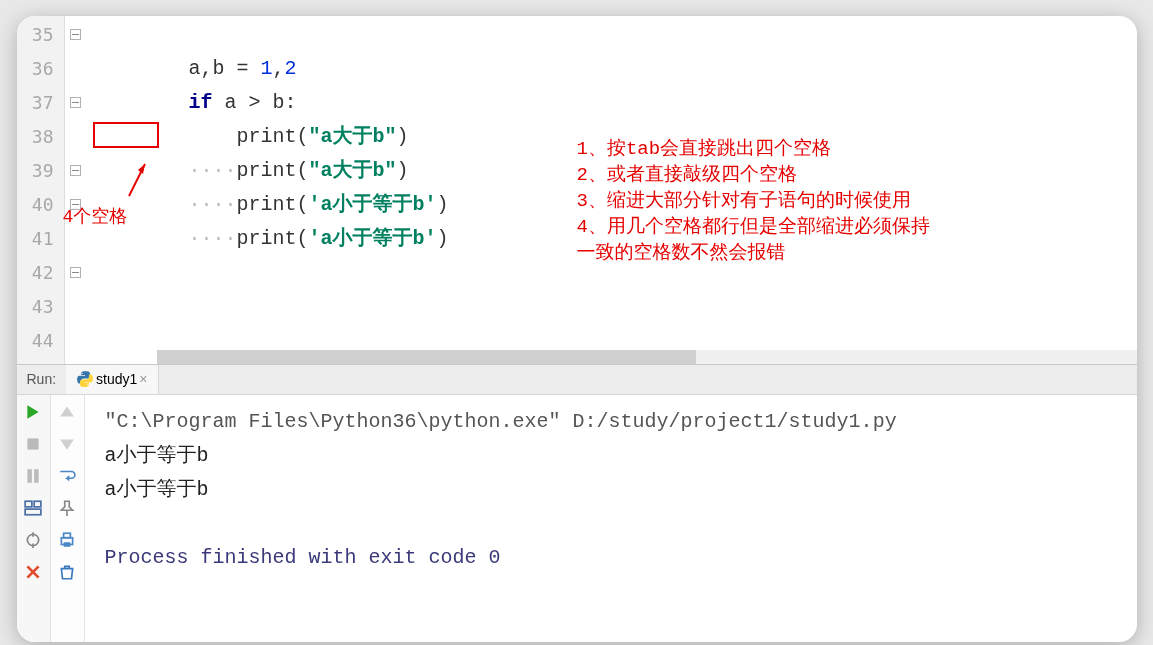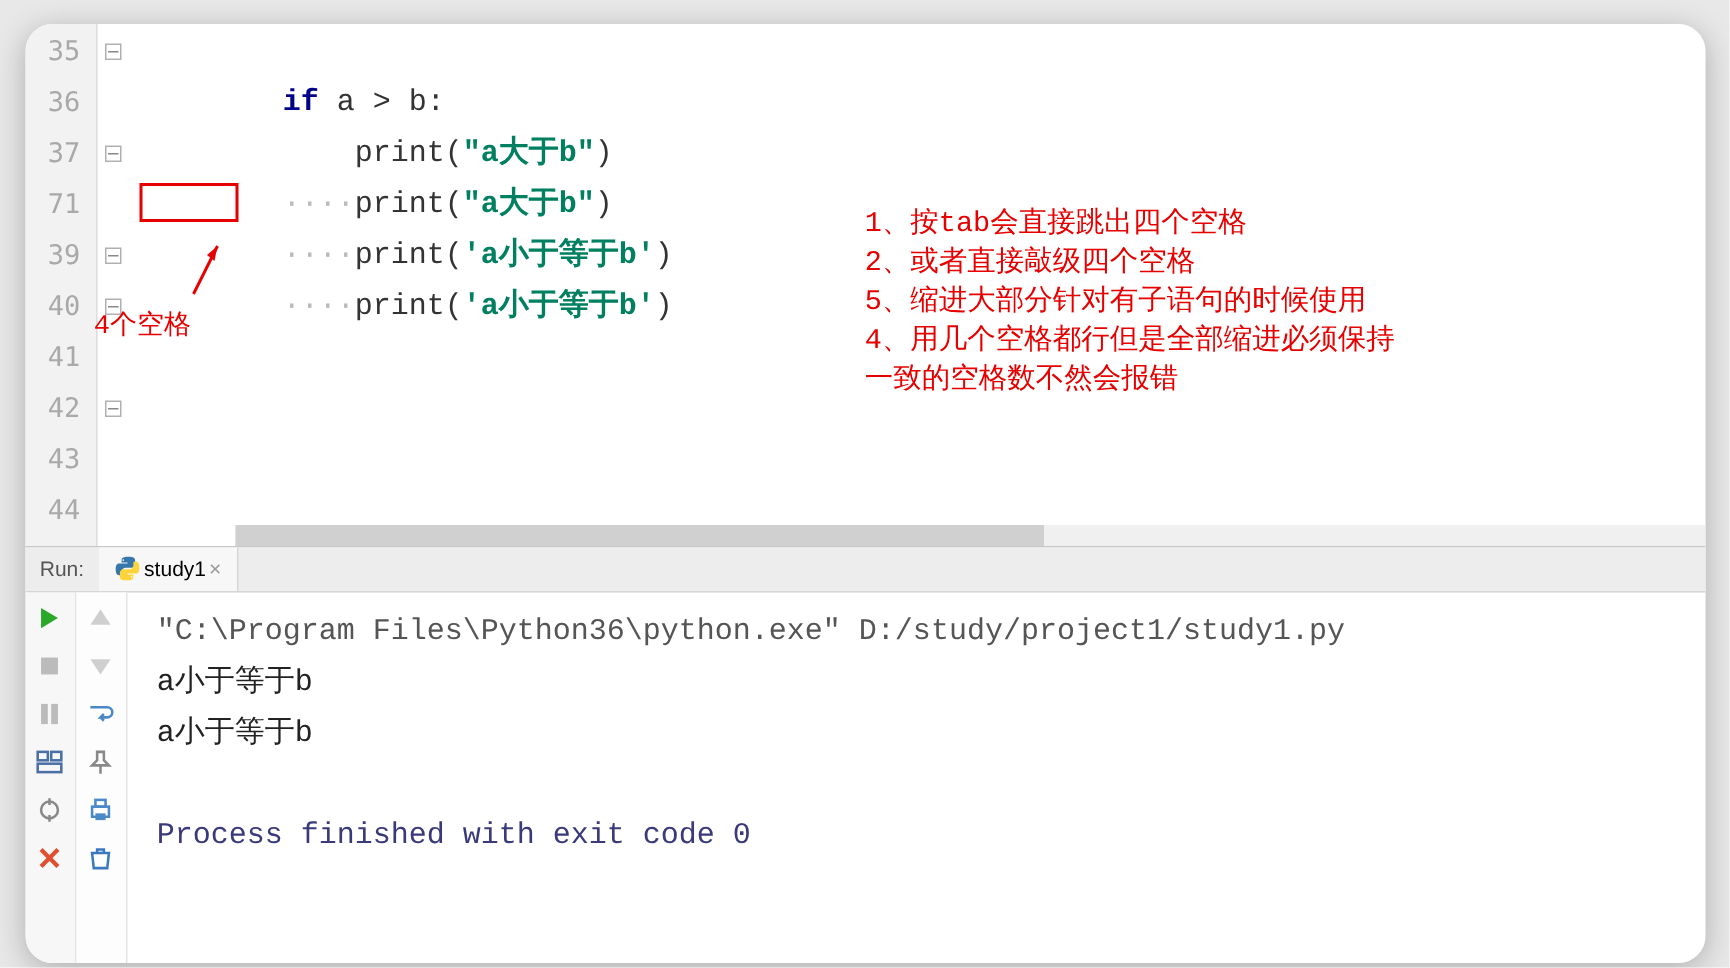--- a/index.html
+++ b/index.html
@@ -224,21 +224,21 @@
 </head>
 <body>
 
 <div class="frame">
 
   <div class="editor">
     <div class="gutter">
       <div class="ln">35</div>
       <div class="ln">36</div>
       <div class="ln">37</div>
-      <div class="ln">71</div>
+      <div class="ln">38</div>
       <div class="ln">39</div>
       <div class="ln">40</div>
       <div class="ln">41</div>
       <div class="ln">42</div>
       <div class="ln">43</div>
       <div class="ln">44</div>
     </div>
     <div class="fold-col">
       <div class="fc">
           <span class="fold-mark"></span>
@@ -256,20 +256,23 @@
         </div>
       <div class="fc"></div>
       <div class="fc">
           <span class="fold-mark"></span>
         </div>
       <div class="fc"></div>
       <div class="fc"></div>
     </div>
     <div class="code">
       <div class="row">
+        <span class="c-var">a</span><span class="c-op">,</span><span class="c-var">b</span><span class="c-op"> = </span><span class="c-num">1</span><span class="c-op">,</span><span class="c-num">2</span>
+      </div>
+      <div class="row">
         <span class="c-kw">if </span><span class="c-var">a</span><span class="c-op"> &gt; </span><span class="c-var">b</span><span class="c-op">:</span>
       </div>
       <div class="row">
         <span>    </span><span class="c-fn">print</span><span class="c-op">(</span><span class="c-str">"a大于b"</span><span class="c-op">)</span>
       </div>
       <div class="row">
         <span class="indent-dots">····</span><span class="c-fn">print</span><span class="c-op">(</span><span class="c-str">"a大于b"</span><span class="c-op">)</span>
       </div>
       <div class="row">
         <span class="indent-dots">····</span><span class="c-fn">print</span><span class="c-op">(</span><span class="c-str">'a小于等于b'</span><span class="c-op">)</span>
@@ -284,21 +287,21 @@
       <div class="red-arrow">
         <svg viewBox="0 0 30 40">
             <line x1="8" y1="36" x2="24" y2="4" stroke="#e60000" stroke-width="2"></line>
             <polygon points="24,4 17,10 22,14" fill="#e60000"></polygon>
           </svg>
       </div>
       <div class="red-label">4个空格</div>
       <div class="red-notes">
         <div>1、按tab会直接跳出四个空格</div>
         <div>2、或者直接敲级四个空格</div>
-        <div>5、缩进大部分针对有子语句的时候使用</div>
+        <div>3、缩进大部分针对有子语句的时候使用</div>
         <div>4、用几个空格都行但是全部缩进必须保持</div>
         <div>一致的空格数不然会报错</div>
       </div>
 
       <div class="hscroll">
           <div class="thumb"></div>
         </div>
     </div>
   </div>
 

